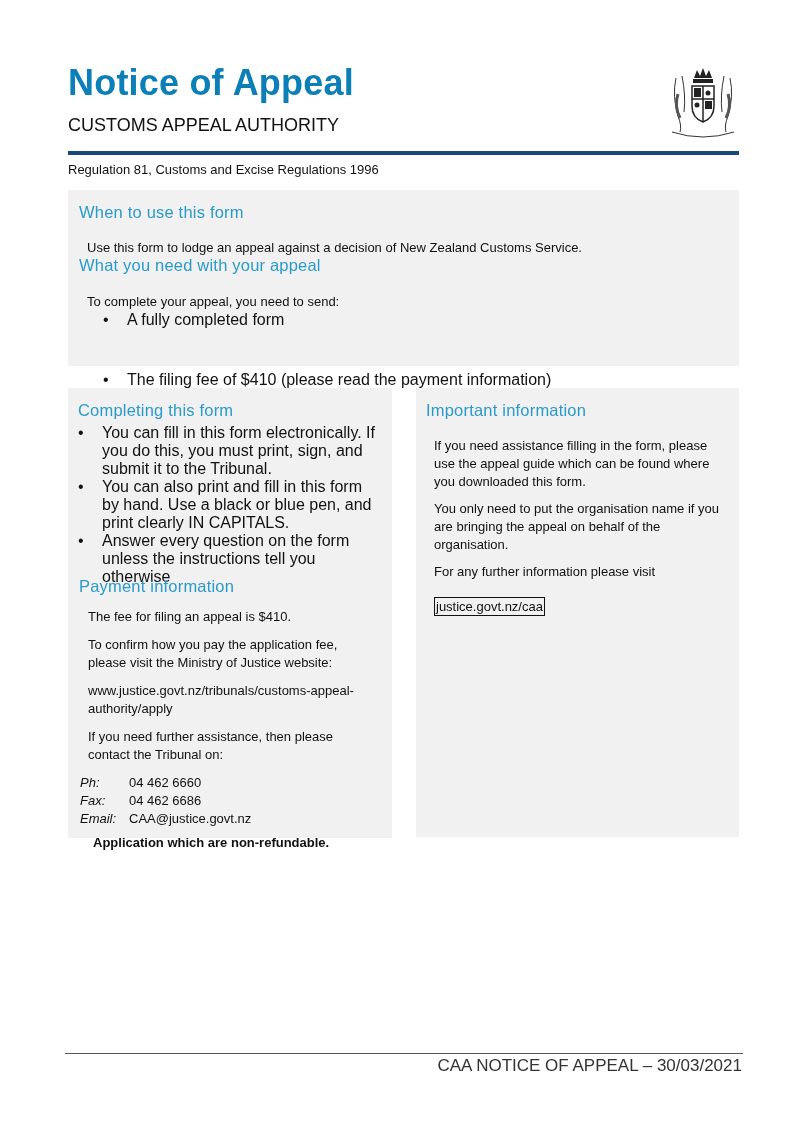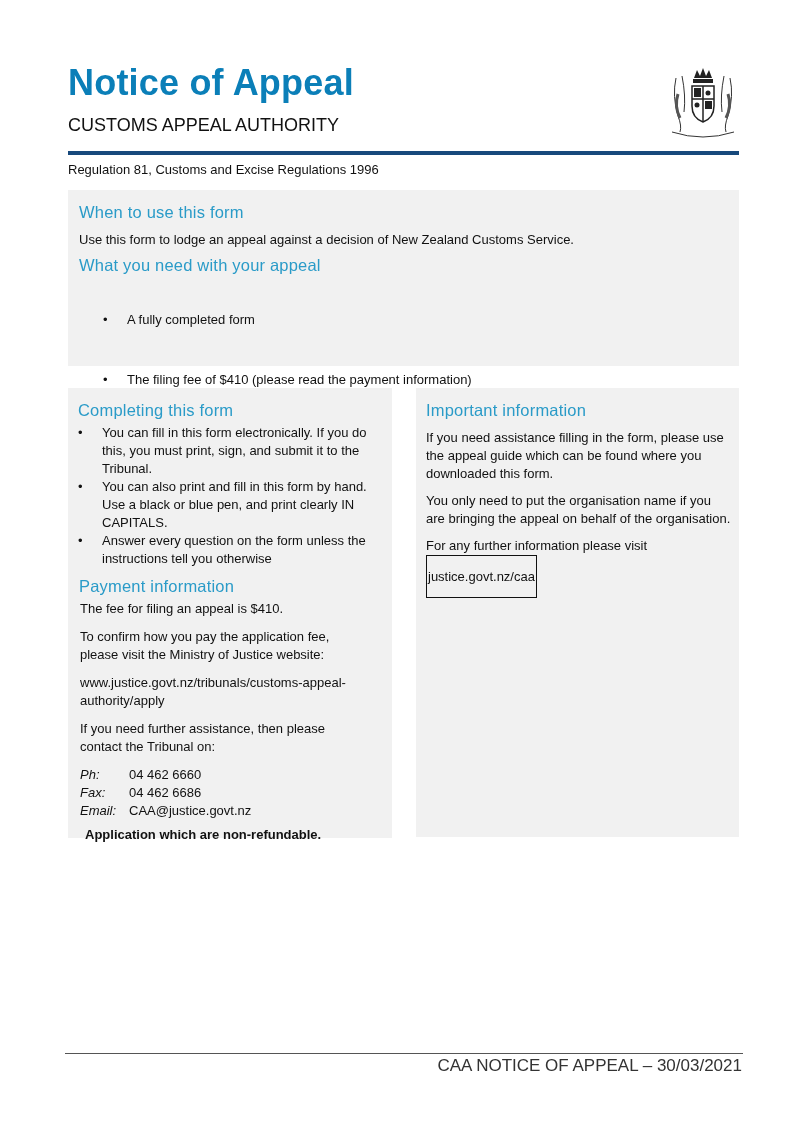--- a/index.html
+++ b/index.html
@@ -8,26 +8,26 @@
   .title { left: 68px; top: 62px; font-size: 36px; font-weight: bold; color: #0b7fb8; letter-spacing: 0.2px; margin: 0; }
   .subtitle { left: 68px; top: 115px; font-size: 18px; color: #111; margin: 0; }
   .crest { left: 664px; top: 66px; width: 78px; height: 74px; }
   .rule { left: 68px; top: 151px; width: 671px; height: 4px; background: #17497c; }
   .regulation { left: 68px; top: 162px; font-size: 13px; color: #111; }
   .panel { background: #f1f1f1; }
   .top-panel { left: 68px; top: 190px; width: 671px; height: 176px; }
   .left-panel { left: 68px; top: 388px; width: 324px; height: 450px; }
   .right-panel { left: 416px; top: 388px; width: 323px; height: 449px; }
   .h { color: #2a9bc8; font-size: 16.5px; margin: 0; font-weight: normal; letter-spacing: 0.2px; }
-  .p { font-size: 13px; line-height: 18px; margin: 0; color: #111; }
-  .bullet { position: relative; padding-left: 24px; font-size: 13px; line-height: 18px; color: #111; }
+  .p { font-size: 13px; line-height: 18px; margin: 8px; color: #111; }
+  .bullet { position: relative; padding-left: 24px; font-size: 16px; line-height: 18px; color: #111; }
   .bullet::before { content: "•"; position: absolute; left: 0; top: 0; }
   .contact-row { display: flex; font-size: 13px; line-height: 18px; }
   .contact-row .lbl { width: 49px; font-style: italic; }
-  .link-box { display: inline-block; border: 1px solid #111; padding: 12px 1px; line-height: 17px; }
+  .link-box { display: inline-block; border: 1px solid #111; padding: 0 1px; line-height: 17px; }
   .footer-rule { left: 65px; top: 1053px; width: 678px; height: 1px; background: #555; }
   .footer-text { right: 58px; top: 1056px; font-size: 17px; color: #333; }
 </style>
 </head>
 <body>
 
 <h1 class="abs title">Notice of Appeal</h1>
 <div class="abs subtitle">CUSTOMS APPEAL AUTHORITY</div>
 
 <div class="abs crest">
@@ -57,20 +57,21 @@
 <div class="abs regulation">Regulation 81, Customs and Excise Regulations 1996</div>
 
 <div class="abs panel top-panel">
   <div class="abs" style="left:11px; top:13px;">
     <h2 class="h">When to use this form</h2>
   </div>
   <div class="abs p" style="left:11px; top:41px;">Use this form to lodge an appeal against a decision of New Zealand Customs Service.</div>
   <div class="abs" style="left:11px; top:66px;">
     <h2 class="h">What you need with your appeal</h2>
   </div>
+  <div class="abs p" style="left:11px; top:95px;">To complete your appeal, you need to send:</div>
   <div class="abs bullet" style="left:35px; top:121px; padding-left:24px;">
     <span>A fully completed form</span>
   </div>
   <div class="abs bullet" style="left:35px; top:163px; padding-left:24px;">
     <span>The filing fee of $410 (please read the payment information)</span>
   </div>
 </div>
 
 <div class="abs panel left-panel">
   <div class="abs" style="left:10px; top:13px;">

